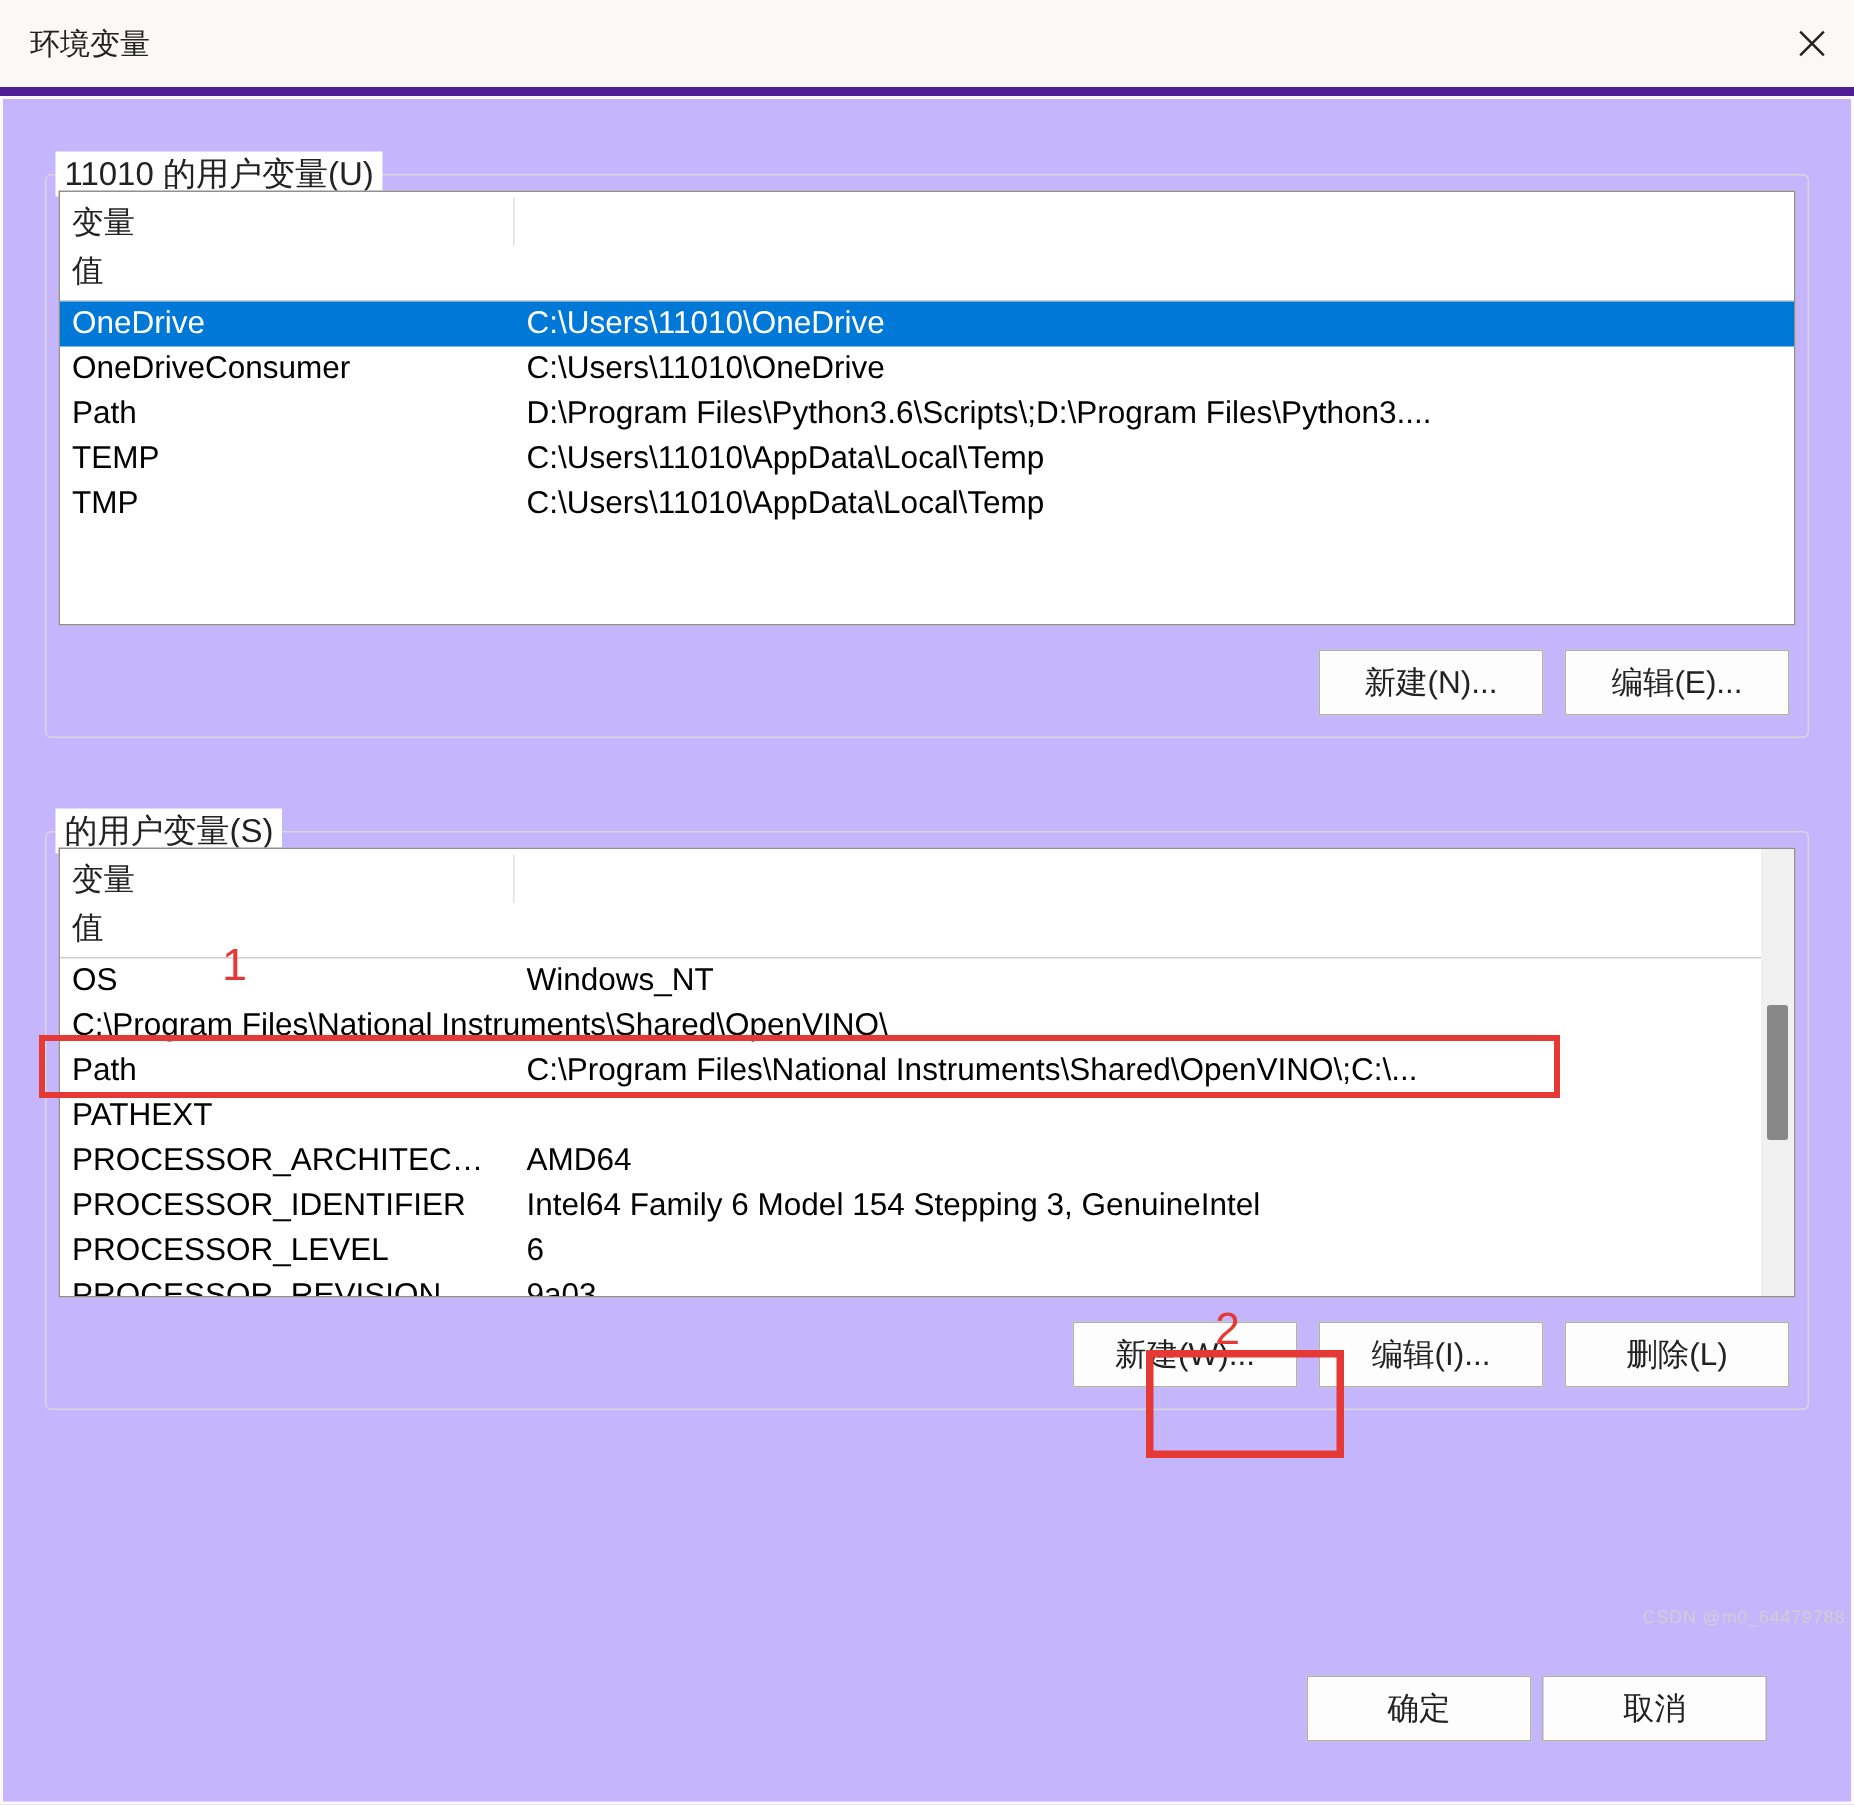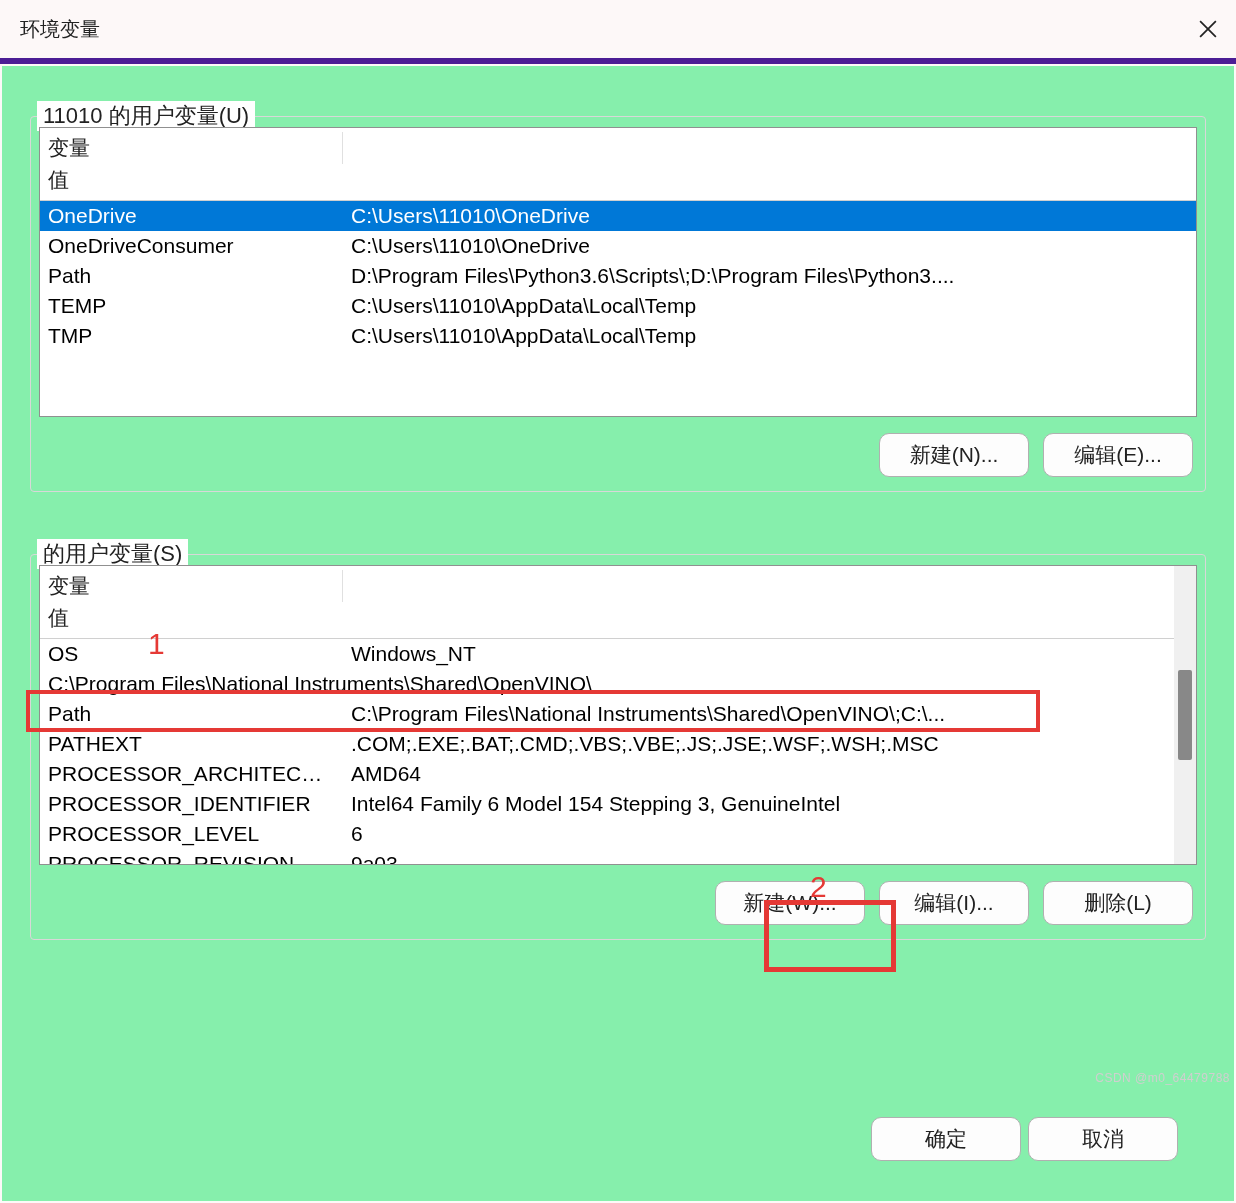--- a/index.html
+++ b/index.html
@@ -41,21 +41,21 @@
       justify-content: center;
       cursor: pointer;
     }
     .close-btn svg {
       width: 18px;
       height: 18px;
     }
     .content {
       flex: 1;
       padding: 20px 28px 20px 28px;
-      background: #86efac;
+      background: #c4b5fd;
       margin: 2px;
       display: flex;
       flex-direction: column;
     }
     .groupbox {
       border: 1px solid #d8d8d8;
       border-radius: 4px;
       padding: 10px 8px 14px 8px;
       margin-bottom: 36px;
       position: relative;
@@ -139,21 +139,21 @@
     .button-row {
       display: flex;
       justify-content: flex-end;
       gap: 14px;
       padding-right: 4px;
     }
     .btn {
       min-width: 150px;
       height: 44px;
       border: 1px solid #b0b0b0;
-      border-radius: 10px;
+      border-radius: 0;
       background: #fdfdfd;
       font-size: 21px;
       color: #222;
       cursor: pointer;
       display: flex;
       align-items: center;
       justify-content: center;
     }
     .bottom-buttons {
       display: flex;
@@ -274,21 +274,20 @@
           </div>
           <div class="tr">
             <div class="td td-val">C:\Program Files\National Instruments\Shared\OpenVINO\</div>
           </div>
           <div class="tr">
             <div class="td td-var">Path</div>
             <div class="td td-val">C:\Program Files\National Instruments\Shared\OpenVINO\;C:\...</div>
           </div>
           <div class="tr">
             <div class="td td-var">PATHEXT</div>
-            <div class="td td-val">.COM;.EXE;.BAT;.CMD;.VBS;.VBE;.JS;.JSE;.WSF;.WSH;.MSC</div>
           </div>
           <div class="tr">
             <div class="td td-var">PROCESSOR_ARCHITECTU...</div>
             <div class="td td-val">AMD64</div>
           </div>
           <div class="tr">
             <div class="td td-var">PROCESSOR_IDENTIFIER</div>
             <div class="td td-val">Intel64 Family 6 Model 154 Stepping 3, GenuineIntel</div>
           </div>
           <div class="tr">

